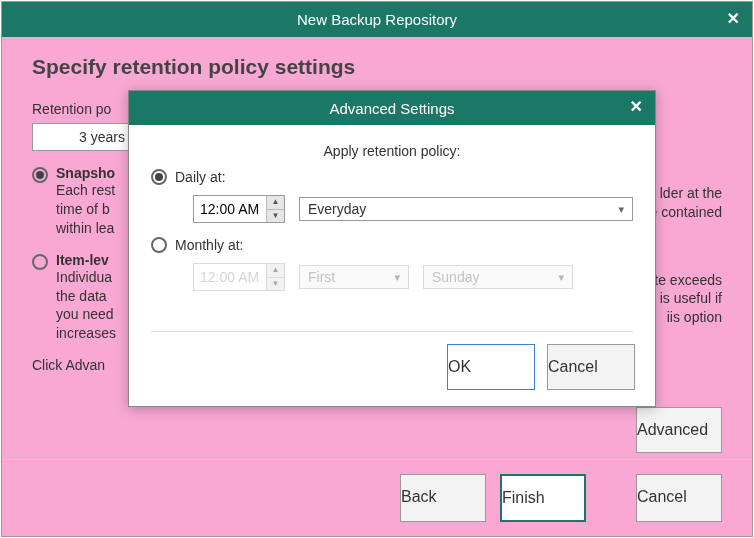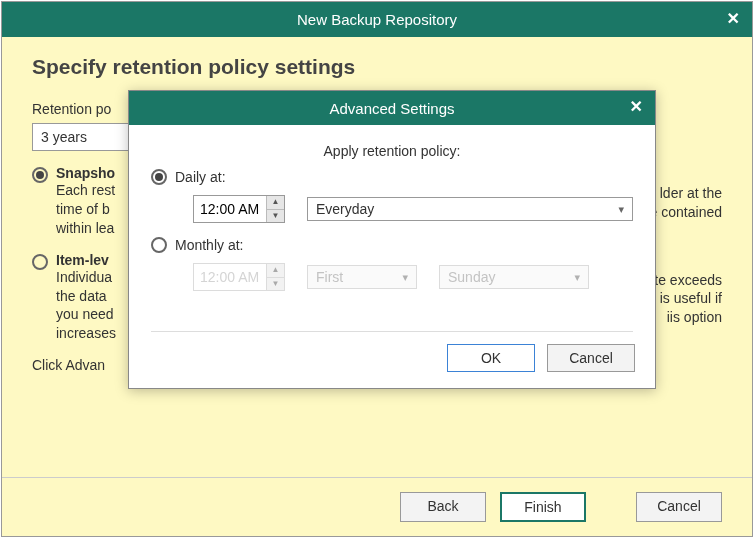--- a/index.html
+++ b/index.html
@@ -12,21 +12,21 @@
     width: 754px;
     height: 538px;
     overflow: hidden;
     position: relative;
   }
   .outer {
     border: 1px solid #999;
     width: 752px;
     height: 536px;
     margin: 1px auto;
-    background: #fef9c3;
+    background: #f9a8d4;
     position: relative;
     display: flex;
     flex-direction: column;
   }
   .titlebar {
     background: #1b7766;
     color: #fff;
     height: 35px;
     display: flex;
     align-items: center;
@@ -57,20 +57,21 @@
     font-size: 14px;
     color: #333;
     margin-bottom: 6px;
   }
   .textfield {
     border: 1px solid #999;
     padding: 5px 8px;
     width: 102px;
     font-size: 14px;
     background: #fff;
+    text-align: right;
   }
   .radio-row {
     display: flex;
     align-items: flex-start;
     margin-top: 14px;
   }
   .radio-circle {
     width: 16px;
     height: 16px;
     border: 2px solid #666;
@@ -88,23 +89,22 @@
     border-radius: 50%;
     top: 2px; left: 2px;
   }
   .radio-body { flex: 1; }
   .radio-title { font-weight: bold; font-size: 14px; }
   .radio-desc { font-size: 14px; color: #333; line-height: 1.35; }
   .adv-note { margin-top: 14px; font-size: 14px; }
   .btn {
     border: 1px solid #999;
     background: #f3f3f3;
-    padding: 5px 0;
-    font-size: 14px;
-    text-align: center;
+    padding: 13px 0;
+    font-size: 16px;
     cursor: pointer;
     min-width: 86px;
   }
   .btn.primary { border: 2px solid #1b7766; background: #fff; }
   .btn.blue { border: 1px solid #3b82d6; background: #fff; }
   .adv-btn {
     position: absolute;
     right: 30px;
     top: 370px;
   }
@@ -169,21 +169,21 @@
     position: absolute;
     width: 8px; height: 8px;
     background: #444;
     border-radius: 50%;
     top: 2px; left: 2px;
   }
   .opt-label { font-size: 14px; }
   .ctl-row {
     display: flex;
     align-items: center;
-    gap: 22px;
+    gap: 14px;
     margin-left: 42px;
     margin-bottom: 14px;
   }
   .spinner {
     display: flex;
     border: 1px solid #999;
     height: 28px;
   }
   .spinner.disabled { opacity: 0.5; border-color: #bbb; }
   .spinner input {
@@ -284,20 +284,21 @@
             <div class="radio-desc">date exceeds</div>
             <div class="radio-desc">is useful if</div>
             <div class="radio-desc">iis option</div>
           </div>
         </div>
       </div>
     </div>
 
     <div class="adv-note">Click Advan</div>
 
+    <div class="btn adv-btn">Advanced</div>
   </div>
 
   <div class="footer">
     <div class="btn" style="min-width:86px;">Back</div>
     <div class="btn primary" style="min-width:86px;">Finish</div>
     <div style="width:22px;"></div>
     <div class="btn" style="min-width:86px;">Cancel</div>
   </div>
 
   <div class="modal">

